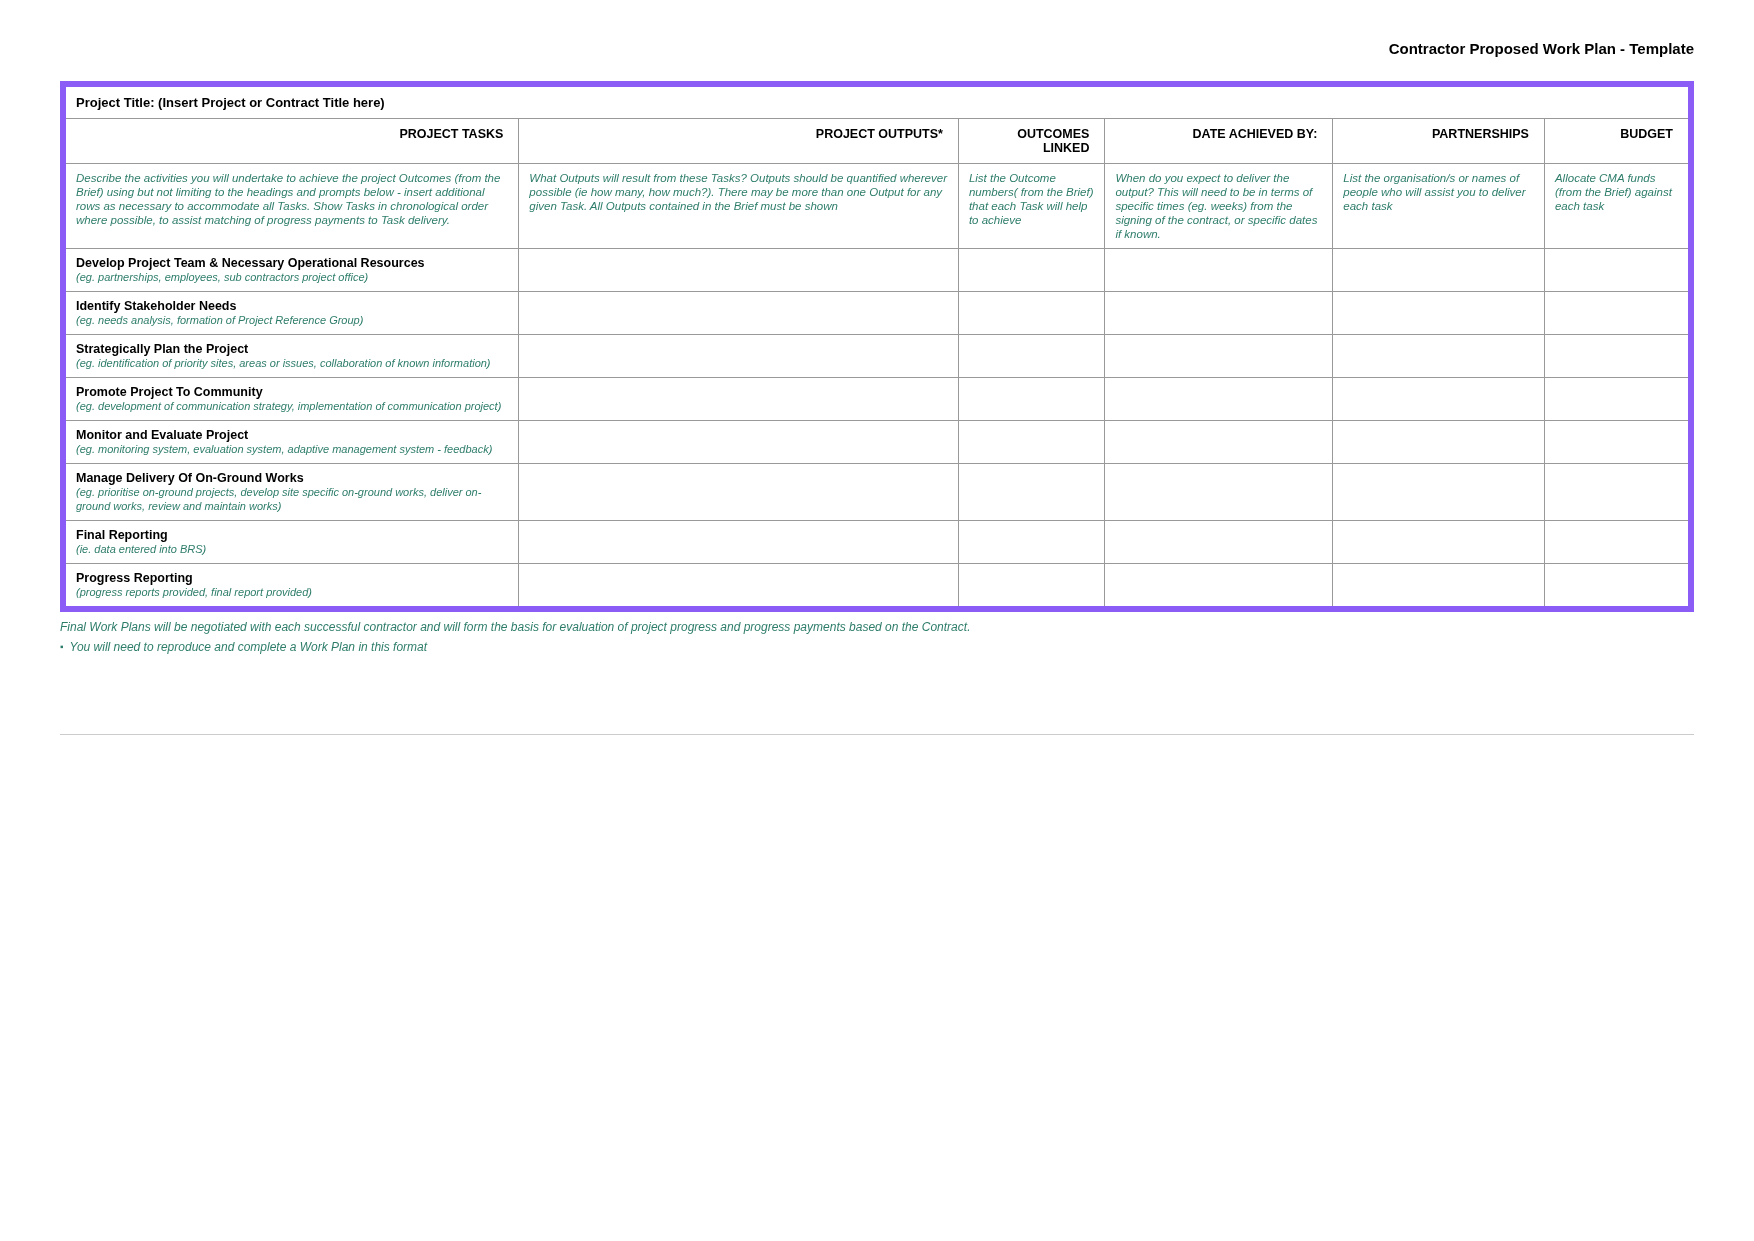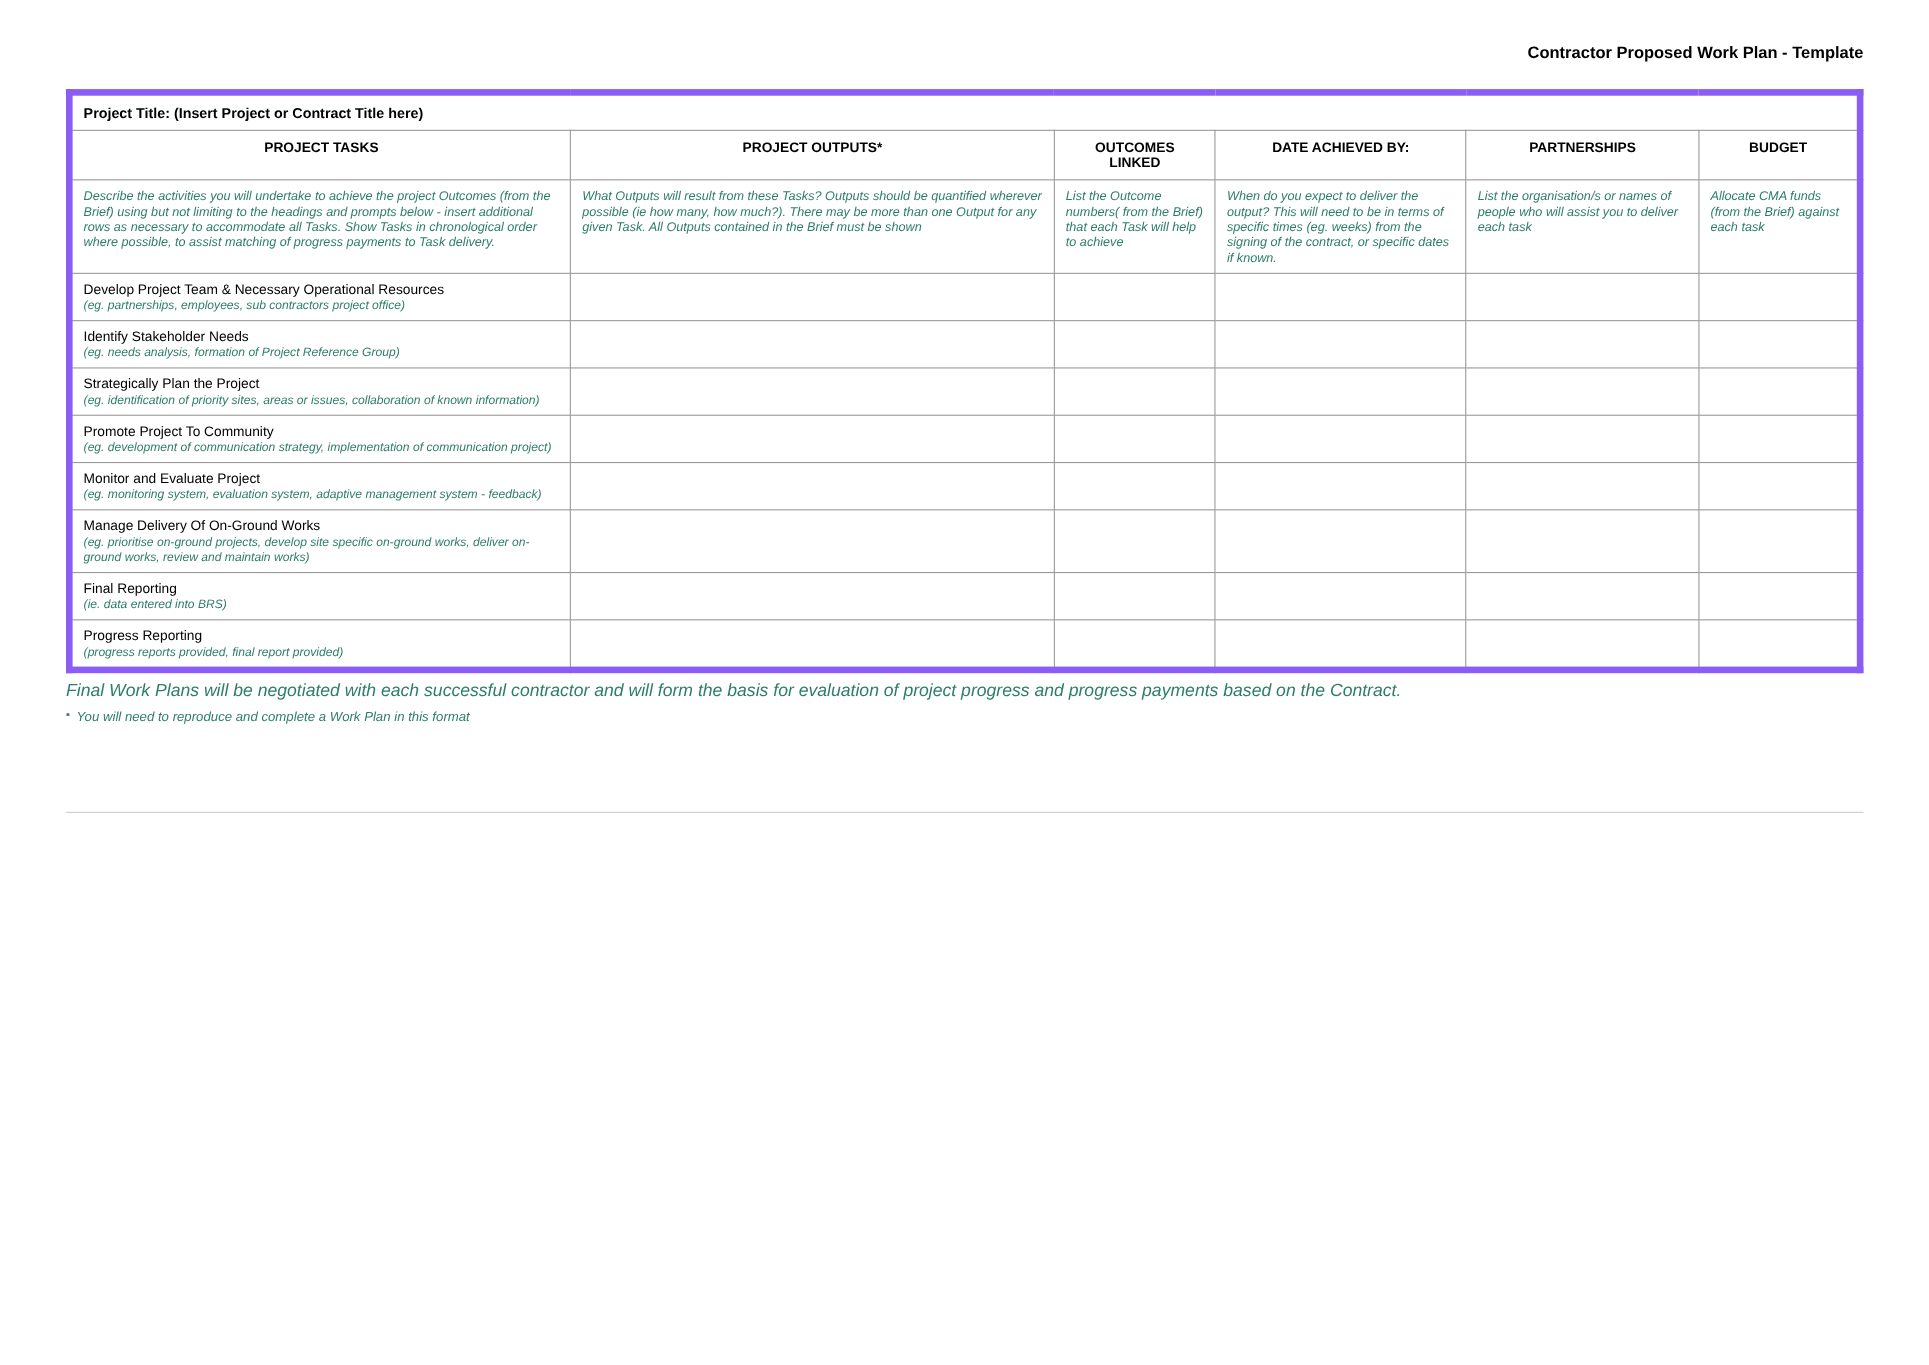--- a/index.html
+++ b/index.html
@@ -29,49 +29,49 @@
       padding: 8px 10px;
       font-weight: bold;
       font-size: 13px;
       border-bottom: 1px solid #999;
     }
     .header-row th {
       border: 1px solid #999;
       padding: 8px 15px;
       font-weight: bold;
       font-size: 12.5px;
-      text-align: center;
+      text-align: right;
       vertical-align: top;
       background: #fff;
     }
     .data-row td {
       border: 1px solid #999;
       padding: 7px 10px;
       vertical-align: top;
       font-size: 12px;
     }
     .italic-teal {
       color: #2e7d6b;
       font-style: italic;
       font-size: 11.5px;
     }
     .task-main {
-      font-weight: normal;
+      font-weight: bold;
       font-size: 12.5px;
       color: #000;
     }
     .task-sub {
       color: #2e7d6b;
       font-style: italic;
       font-size: 11px;
     }
     .footer-text {
       margin-top: 8px;
       font-style: italic;
-      font-size: 16px;
+      font-size: 12px;
       color: #2e7d6b;
     }
     .footer-bullet {
       margin-top: 6px;
       font-style: italic;
       font-size: 12px;
       color: #2e7d6b;
       display: flex;
       align-items: flex-start;
       gap: 6px;

